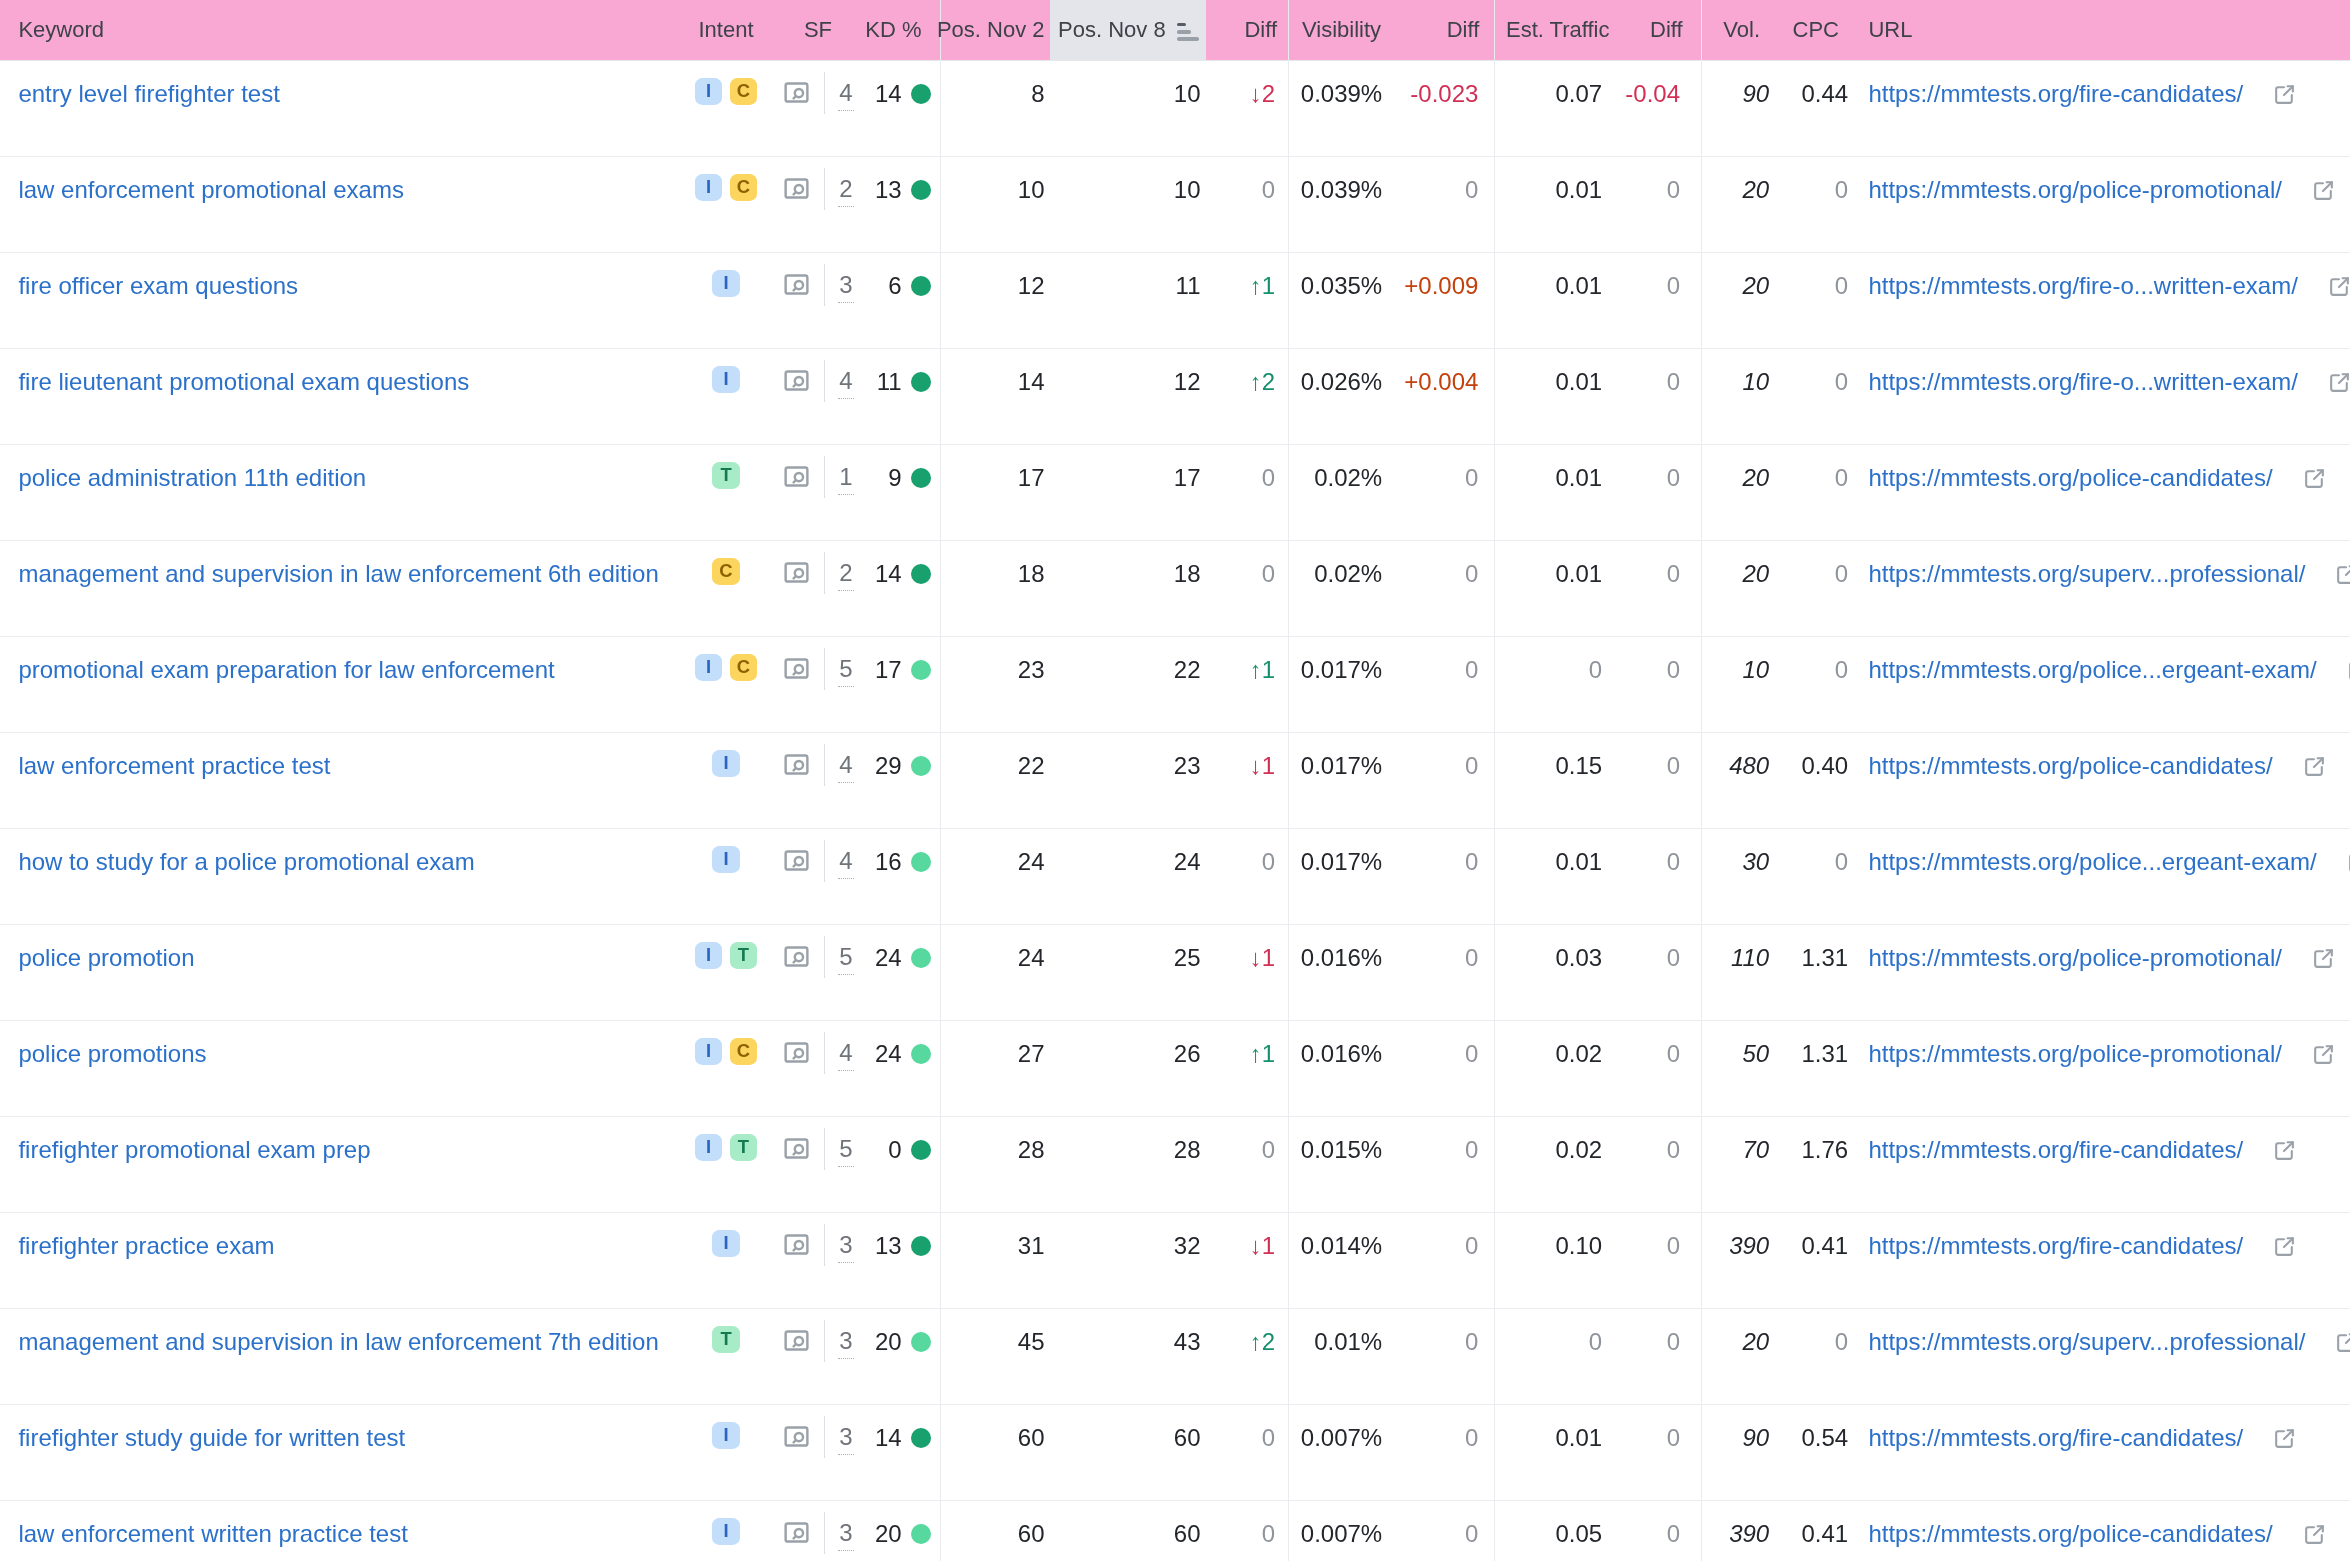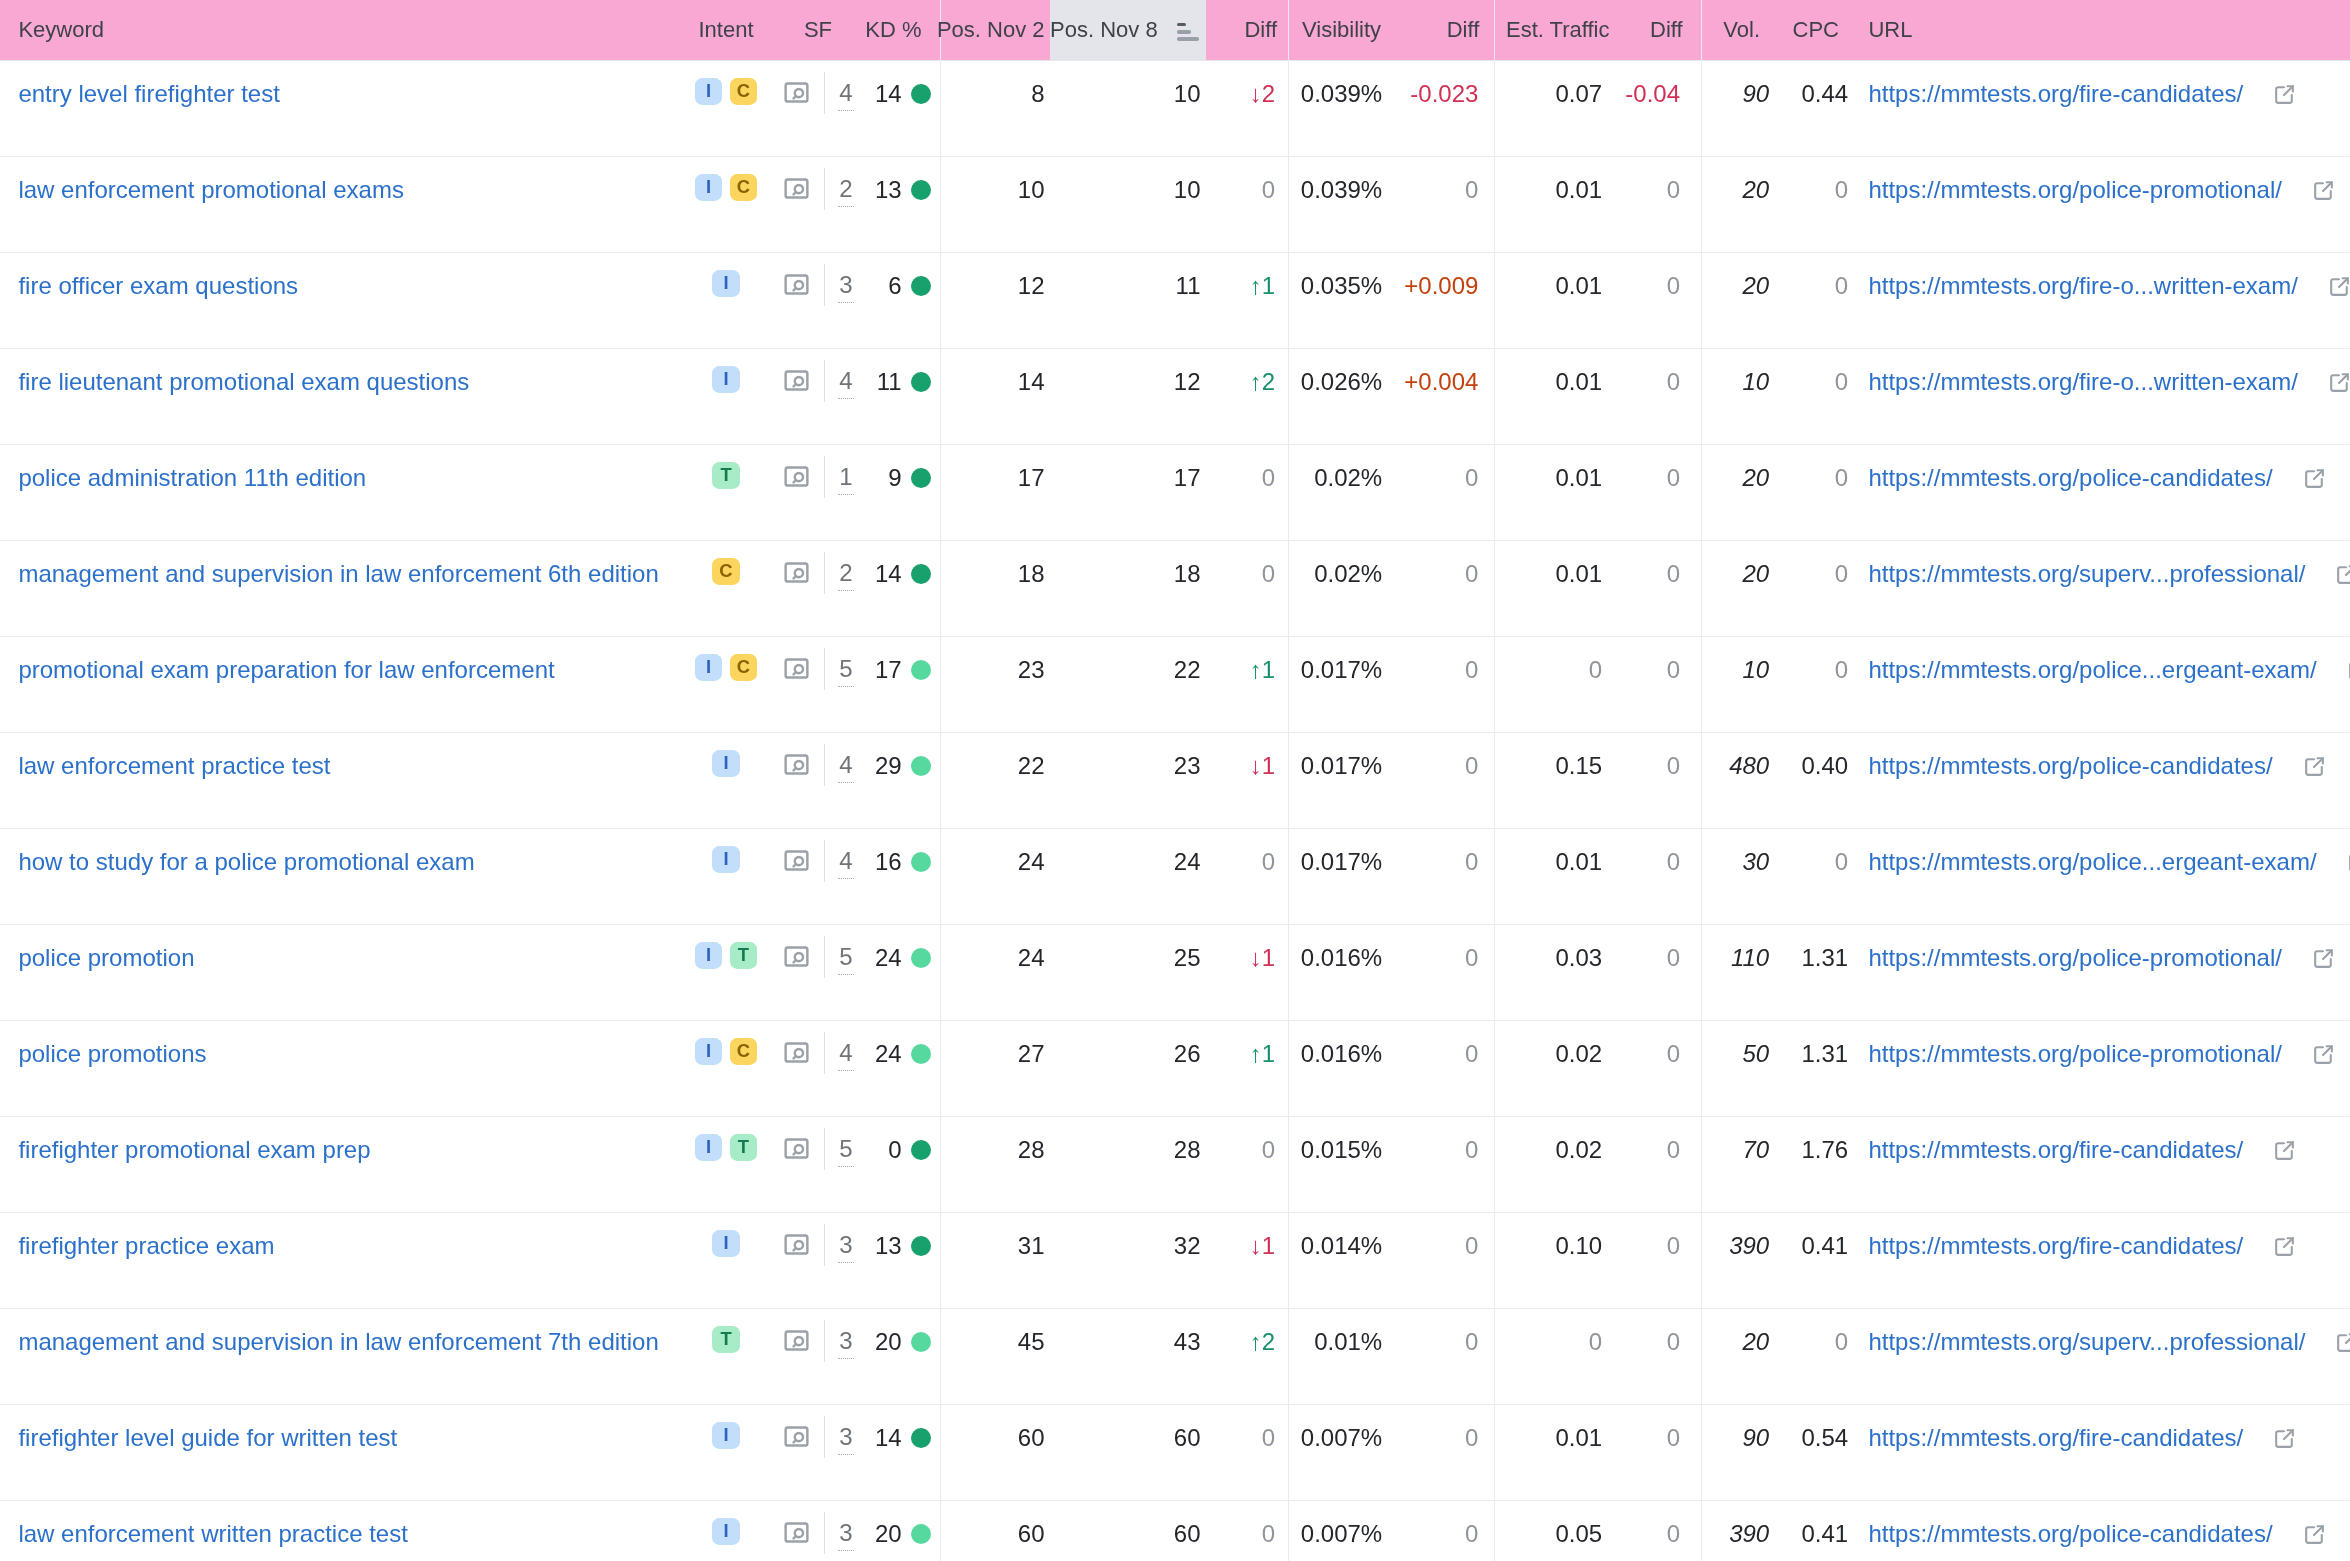--- a/index.html
+++ b/index.html
@@ -11,21 +11,21 @@
   .th{display:flex;align-items:center;box-sizing:border-box;white-space:nowrap;}
   .tr{display:grid;grid-template-columns:var(--cols);height:96px;border-bottom:0.9px solid #eaecef;box-sizing:border-box;}
   .td{box-sizing:border-box;padding-top:18.4px;font-size:24px;line-height:29px;white-space:nowrap;}
   .sep{border-left:0.9px solid #e9ebee;}
   
   .h-keyword{padding-left:18.4px}
   .h-intent{justify-content:center}
   .h-sf{justify-content:center}
   .h-kd{justify-content:flex-end;padding-right:18.4px}
   .h-pos2{justify-content:flex-end;padding-right:5.5px}
-  .h-pos8{justify-content:flex-end;padding-right:7.3px;background:#e4e5eb;gap:19px}
+  .h-pos8{justify-content:flex-end;padding-right:7.3px;background:#e4e5eb;gap:11px}
   .h-posdiff{justify-content:flex-end;padding-right:11px}
   .h-vis{padding-left:13px}
   .h-visdiff{justify-content:flex-end;padding-right:14.7px}
   .h-traffic{padding-left:11px}
   .h-trafficdiff{justify-content:flex-end;padding-right:18.4px}
   .h-vol{justify-content:flex-end;padding-right:11px}
   .h-cpc{justify-content:flex-end;padding-right:11px}
   .h-url{padding-left:18.4px}
   
   .sort-bars{display:inline-flex;flex-direction:column;gap:3.7px;align-items:flex-start;margin-top:3.7px;}
@@ -645,21 +645,21 @@
         <svg viewBox="0 0 24 24" fill="none" stroke="#9ba1a9" stroke-width="2" stroke-linecap="round" stroke-linejoin="round">
           <path d="M19 12.5V18a2 2 0 0 1-2 2H6a2 2 0 0 1-2-2V7a2 2 0 0 1 2-2h5.5"></path>
           <path d="M15 4h5v5"></path>
           <path d="M20 4l-8.5 8.5"></path>
         </svg>
       </span>
     </div>
   </div>
 
   <div class="tr">
-    <div class="td c-keyword"><a class="kw">firefighter level guide for written test</a></div>
+    <div class="td c-keyword"><a class="kw">firefighter study guide for written test</a></div>
     <div class="td c-intent">
           <span class="badge badge-i">I</span>
         </div>
     <div class="td c-sf">
       <span class="sf-icon">
         <svg viewBox="0 0 24 24" fill="none" stroke="#9ba1a9" stroke-width="2" stroke-linecap="round" stroke-linejoin="round">
           <rect x="3" y="4.5" width="18" height="15" rx="1.8"></rect>
           <circle cx="14" cy="12.5" r="5.4" fill="#ffffff" stroke="none"></circle>
           <circle cx="14" cy="12.5" r="3.4"></circle>
           <path d="M11.4 15.1 L9.6 16.9"></path>

